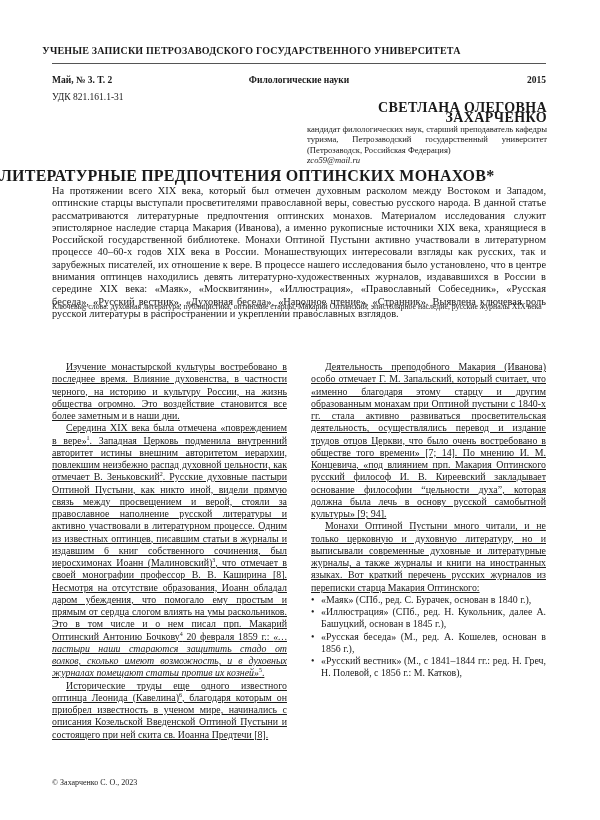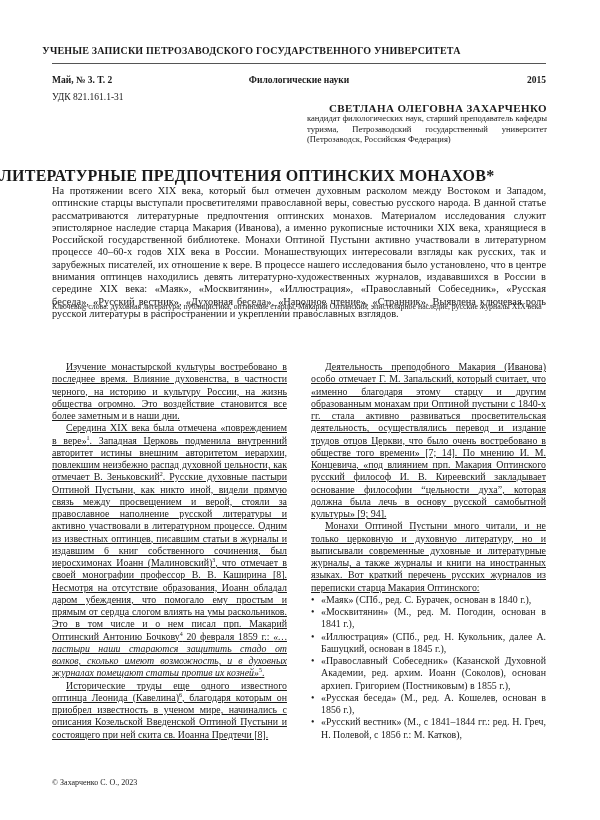--- a/index.html
+++ b/index.html
@@ -7,21 +7,21 @@
          font-family: "Liberation Serif", "DejaVu Serif", serif; color: #1a1a1a; }
   .journal-title { position: absolute; top: 45px; left: 0; width: 503px; text-align: center;
          font-weight: bold; font-size: 10px; letter-spacing: 0.2px; }
   .rule { position: absolute; top: 63px; left: 52px; width: 494px; height: 0; border-top: 1px solid #555; }
   .meta-row { position: absolute; top: 75px; left: 52px; width: 494px; font-size: 9.5px; font-weight: bold; }
   .meta-row .left { position: absolute; left: 0; }
   .meta-row .center { position: absolute; left: 0; width: 100%; text-align: center; }
   .meta-row .right { position: absolute; right: 0; }
   .udk { position: absolute; top: 92px; left: 52px; font-size: 9.5px; }
   .author-block { position: absolute; top: 103px; left: 307px; width: 240px; font-size: 8.6px; line-height: 10.4px; text-align: justify; }
-  .author-name { font-weight: bold; text-align: right; font-size: 11px; letter-spacing: 0.4px; }
+  .author-name { font-weight: bold; text-align: right; font-size: 14px; letter-spacing: 0.4px; }
   .email { font-style: italic; }
   .article-title { position: absolute; top: 167px; left: 0; width: 600px; text-align: left; font-weight: bold; font-size: 16px; letter-spacing: 0.2px; }
   .abstract { position: absolute; top: 185px; left: 52px; width: 494px; font-size: 10.4px; line-height: 12.3px; text-align: justify; }
   .keywords { position: absolute; top: 302px; left: 52px; width: 494px; font-size: 7.8px; line-height: 9.4px; text-align: justify; }
   .col { position: absolute; top: 361px; width: 235px; font-size: 9.9px; line-height: 12.25px; text-align: justify; }
   .col.left { left: 52px; }
   .col.right { left: 311px; }
   .col p { margin: 0; text-indent: 14px; text-decoration: underline; }
   .quote-it { font-style: italic; }
   sup { font-size: 6px; line-height: 0; vertical-align: 4px; }
@@ -39,38 +39,37 @@
 <div class="meta-row">
   <span class="left">Май, № 3. Т. 2</span>
   <span class="center">Филологические науки</span>
   <span class="right">2015</span>
 </div>
 <div class="udk">УДК 821.161.1-31</div>
 
 <div class="author-block">
   <div class="author-name">СВЕТЛАНА ОЛЕГОВНА ЗАХАРЧЕНКО</div>
   <div>кандидат филологических наук, старший преподаватель кафедры туризма, Петрозаводский государственный университет (Петрозаводск, Российская Федерация)</div>
+  <div class="email">zco59@mail.ru</div>
 </div>
 
 <div class="article-title">ЛИТЕРАТУРНЫЕ ПРЕДПОЧТЕНИЯ ОПТИНСКИХ МОНАХОВ*</div>
 <div class="abstract">На протяжении всего XIX века, который был отмечен духовным расколом между Востоком и Западом, оптинские старцы выступали просветителями православной веры, совестью русского народа. В данной статье рассматриваются литературные предпочтения оптинских монахов. Материалом исследования служит эпистолярное наследие старца Макария (Иванова), а именно рукописные источники XIX века, хранящиеся в Российской государственной библиотеке. Монахи Оптиной Пустыни активно участвовали в литературном процессе 40–60-х годов XIX века в России. Монашествующих интересовали взгляды как русских, так и зарубежных писателей, их отношение к вере. В процессе нашего исследования было установлено, что в центре внимания оптинцев находились девять литературно-художественных журналов, издававшихся в России в середине XIX века: «Маяк», «Москвитянин», «Иллюстрация», «Православный Собеседник», «Русская беседа», «Русский вестник», «Духовная беседа», «Народное чтение», «Странник». Выявлена ключевая роль русской литературы в распространении и укреплении православных взглядов.</div>
 <div class="keywords">Ключевые слова: духовная литература, публицистика, оптинские старцы, Макарий Оптинский, эпистолярное наследие, русские журналы XIX века</div>
 
 <div class="col left">
   <p>Изучение монастырской культуры востребовано в последнее время. Влияние духовенства, в частности черного, на историю и культуру России, на жизнь общества огромно. Это воздействие становится все более заметным и в наши дни.</p>
   <p><span>Середина XIX века была отмечена «повреждением в вере»</span><sup>1</sup><span>. Западная Церковь подменила внутренний авторитет истины внешним авторитетом иерархии, повлекшим неизбежно распад духовной цельности, как отмечает В. Зеньковский</span><sup>2</sup><span>. Русские духовные пастыри Оптиной Пустыни, как никто иной, видели прямую связь между просвещением и верой, стояли за православное наполнение русской литературы и активно участвовали в литературном процессе. Одним из известных оптинцев, писавшим статьи в журналы и издавшим 6 книг собственного сочинения, был иеросхимонах Иоанн (Малиновский)</span><sup>3</sup><span>, что отмечает в своей монографии профессор В. В. Каширина [8]. Несмотря на отсутствие образования, Иоанн обладал даром убеждения, что помогало ему простым и прямым от сердца слогом влиять на умы раскольников. Это в том числе и о нем писал прп. Макарий Оптинский Антонию Бочкову</span><sup>4</sup><span> 20 февраля 1859 г.: </span><span class="quote-it">«…пастыри наши стараются защитить стадо от волков, сколько имеют возможность, и в духовных журналах помещают статьи против их козней»</span><sup>5</sup><span>.</span></p>
   <p><span>Исторические труды еще одного известного оптинца Леонида (Кавелина)</span><sup>6</sup><span>, благодаря которым он приобрел известность в ученом мире, начинались с описания Козельской Введенской Оптиной Пустыни и состоящего при ней скита св. Иоанна Предтечи [8].</span></p>
 </div>
 
 <div class="col right">
   <p>Деятельность преподобного Макария (Иванова) особо отмечает Г. М. Запальский, который считает, что «именно благодаря этому старцу и другим образованным монахам при Оптиной пустыни с 1840-х гг. стала активно развиваться просветительская деятельность, осуществлялись перевод и издание трудов отцов Церкви, что было очень востребовано в обществе того времени» [7; 14]. По мнению И. М. Концевича, «под влиянием прп. Макария Оптинского русский философ И. В. Киреевский закладывает основание философии “цельности духа”, которая должна была лечь в основу русской самобытной культуры» [9; 94].</p>
   <p>Монахи Оптиной Пустыни много читали, и не только церковную и духовную литературу, но и выписывали современные духовные и литературные журналы, а также журналы и книги на иностранных языках. Вот краткий перечень русских журналов из переписки старца Макария Оптинского:</p>
   <ul class="journals">
     <li>«Маяк» (СПб., ред. С. Бурачек, основан в 1840 г.),</li>
-    <li>«Москвитянин» (М., ред. М. Погодин, основан в 1841 г.),</li>
     <li>«Иллюстрация» (СПб., ред. Н. Кукольник, далее А. Башуцкий, основан в 1845 г.),</li>
-    <li>«Православный Собеседник» (Казанской Духовной Академии, ред. архим. Иоанн (Соколов), основан архиеп. Григорием (Постниковым) в 1855 г.),</li>
     <li>«Русская беседа» (М., ред. А. Кошелев, основан в 1856 г.),</li>
     <li>«Русский вестник» (М., с 1841–1844 гг.: ред. Н. Греч, Н. Полевой, с 1856 г.: М. Катков),</li>
   </ul>
 </div>
 
 <div class="copyright">© Захарченко С. О., 2023</div>
 
 </body></html>

